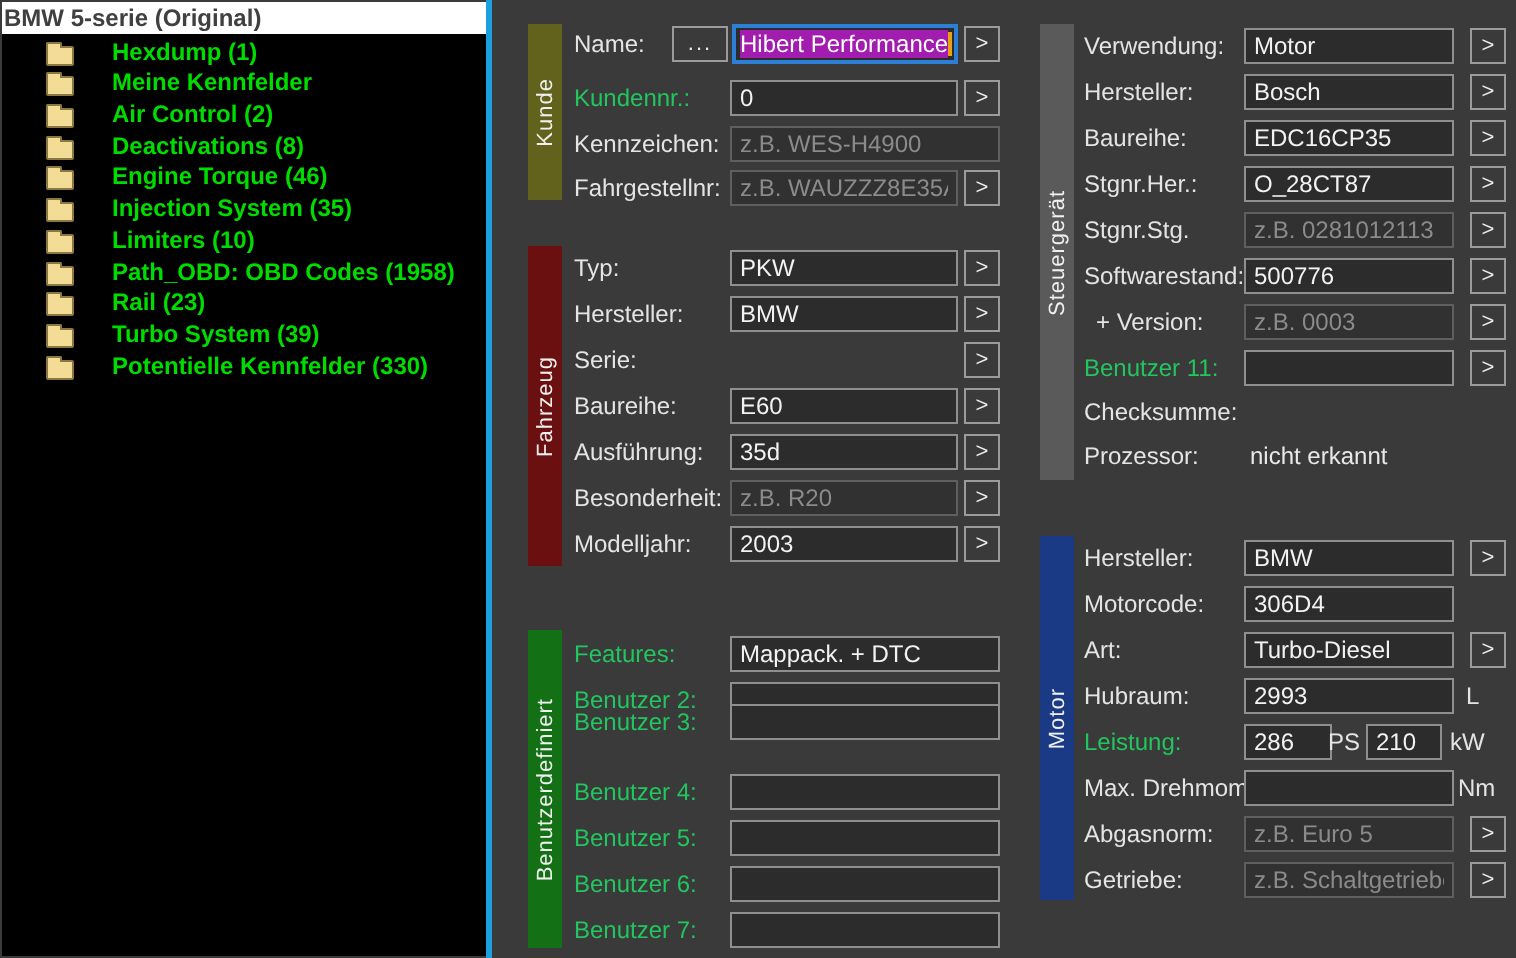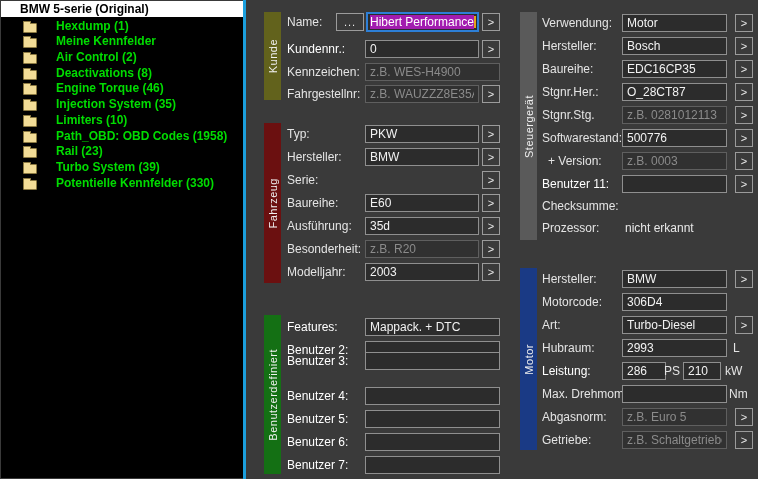--- a/index.html
+++ b/index.html
@@ -4,37 +4,37 @@
 <style>
   html,body{margin:0;padding:0;}
   body{
     width:758px;height:479px;position:relative;overflow:hidden;
     background:#3a3a3a;font-family:"Liberation Sans",sans-serif;
     -webkit-font-smoothing:antialiased;
   }
   
   .tree{position:absolute;left:1px;top:1px;width:242px;height:477px;background:#000;}
   .splitter{position:absolute;left:243px;top:0;width:3px;height:479px;background:#1b9fdd;}
-  .tree-root{height:16px;background:#ffffff;color:#000000;font-weight:bold;font-size:12px;
-    line-height:16px;padding-left:19px;white-space:nowrap;overflow:hidden;}
+  .tree-root{height:16px;background:#ffffff;color:#404040;font-weight:bold;font-size:12px;
+    line-height:16px;padding-left:1px;white-space:nowrap;overflow:hidden;}
   .tree-item{height:15.7px;display:flex;align-items:flex-end;cursor:default;}
   .folder-icon{width:14px;height:10px;margin-left:22px;margin-top:2px;position:relative;
     background:#f2dc96;border:1px solid #8a7840;border-radius:1px;box-sizing:border-box;flex:none;}
   .folder-icon:before{content:"";position:absolute;left:-1px;top:-3px;width:6px;height:2px;
     background:#f2dc96;border:1px solid #8a7840;border-bottom:none;border-radius:1px 1px 0 0;}
   .tree-item .tlabel{margin-left:19px;color:#00dc00;font-weight:bold;font-size:12px;white-space:nowrap;}
   
   .section{position:absolute;}
   .vbar{position:absolute;left:0;top:0;width:17px;display:flex;align-items:center;justify-content:center;}
   .vbar span{writing-mode:vertical-rl;transform:rotate(180deg);color:#f0f0f0;font-size:11px;
     letter-spacing:.5px;white-space:nowrap;}
   .row{position:absolute;height:18px;left:0;right:0;}
   .flabel{position:absolute;left:23px;top:2px;font-size:12px;color:#e4e4e4;white-space:nowrap;}
   .rcol .flabel{left:22px;}
-  .green{color:#ffffff;}
+  .green{color:#22c55e;}
   .inp{position:absolute;top:0;height:18px;background:#2c2c2c;border:1px solid #8f8f8f;
     color:#f2f2f2;font-size:12px;padding:0 4px;box-sizing:border-box;outline:none;
     font-family:"Liberation Sans",sans-serif;}
   .inp.ph{border-color:#5f5f5f;background:#313131;}
   .inp::placeholder{color:#8b8b8b;opacity:1;}
   .mid .inp{left:101px;width:114px;}
   .mid .inp.wide{width:135px;}
   .rcol .inp{left:102px;width:105px;}
   .btn{position:absolute;top:0;width:18px;height:18px;background:#3a3a3a;border:1px solid #9b9b9b;
     color:#ececec;font-size:11px;line-height:14px;text-align:center;padding:0;box-sizing:border-box;

